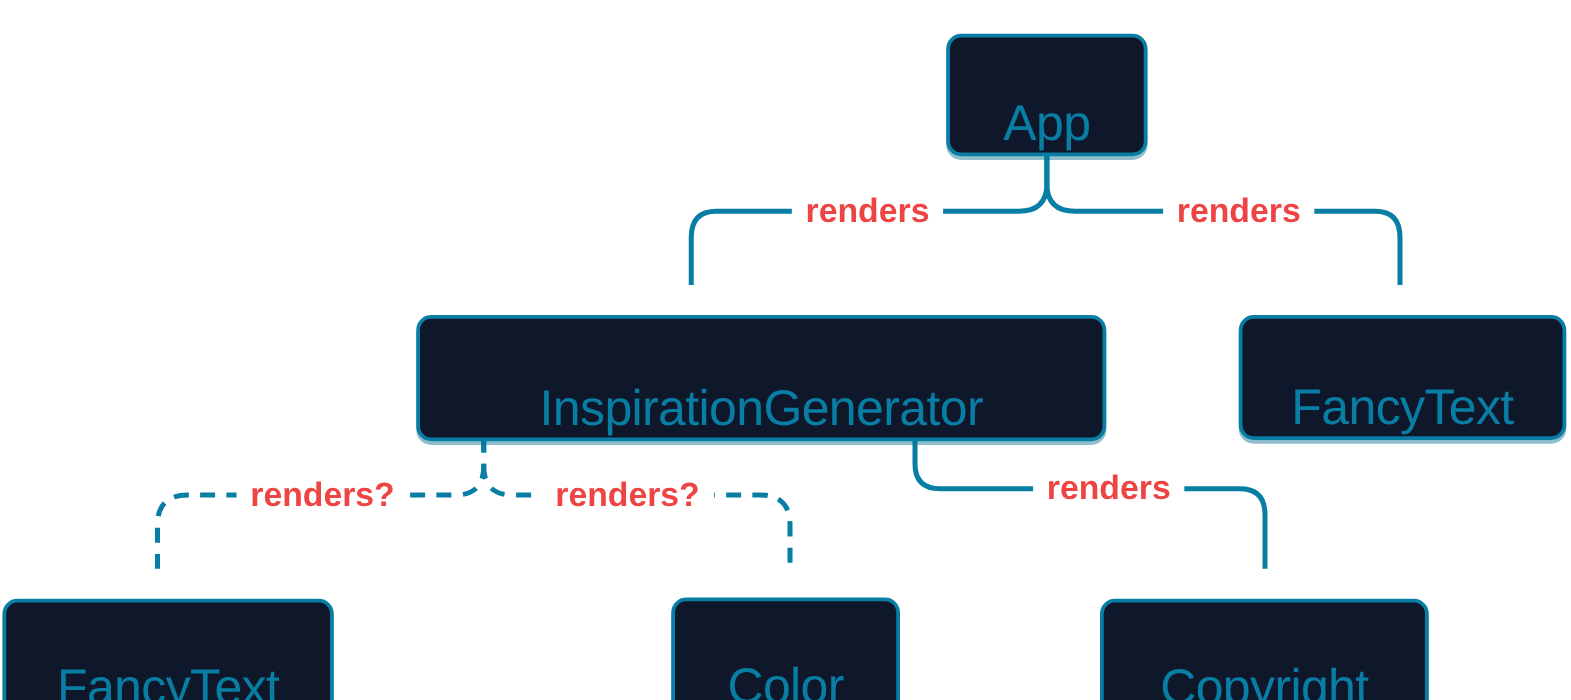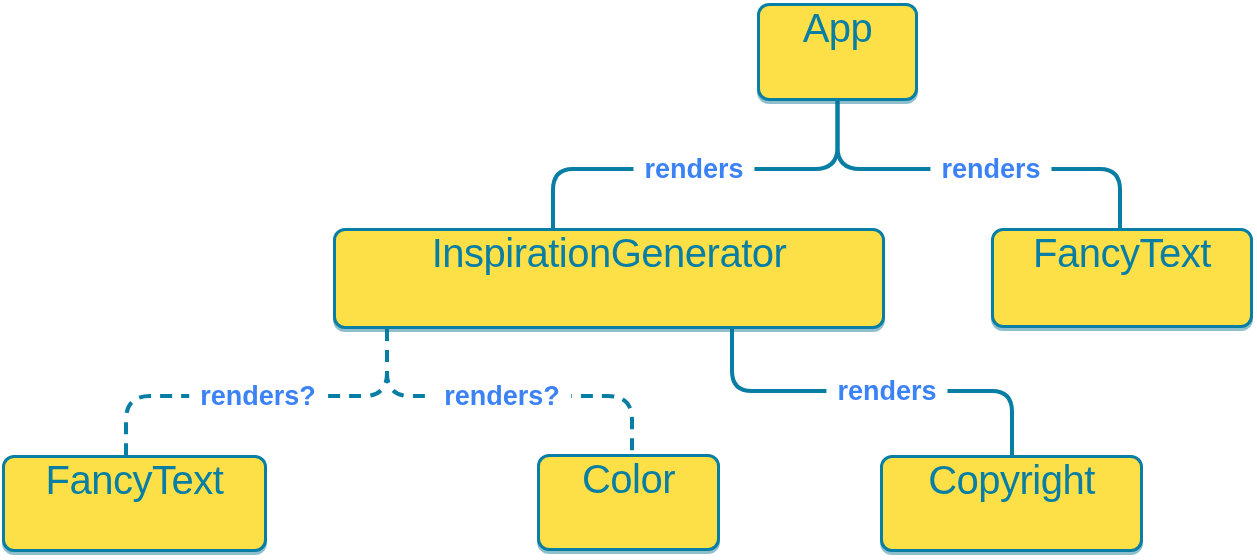--- a/index.html
+++ b/index.html
@@ -26,39 +26,40 @@
     stroke: #087ea4;
     stroke-width: 4;
     stroke-linejoin: round;
   }
   .edge.dashed {
     stroke-dasharray: 12 9;
   }
   .node {
     position: absolute;
     box-sizing: border-box;
-    background: #fde047;
+    background: #0f172a;
     border: 3px solid #087ea4;
     border-radius: 12px;
     box-shadow: 0 3px 0 rgba(7, 110, 145, 0.45);
     display: flex;
-    align-items: flex-start;
+    align-items: flex-end;
     justify-content: center;
     color: #087ea4;
     font-size: 40px;
     font-weight: 500;
     letter-spacing: -0.5px;
     white-space: nowrap;
+    margin-top: 24px;
   }
   .edge-label {
     position: absolute;
     transform: translate(-50%, -50%);
     background: #ffffff;
     padding: 2px 11px;
-    color: #3b82f6;
+    color: #ef4444;
     font-size: 27px;
     font-weight: 600;
     line-height: 1;
     white-space: nowrap;
   }
   
   .node-app               { left: 757px; top: 3px;   width: 161px; height: 98px;  }
   .node-inspiration       { left: 333px; top: 228px; width: 552px; height: 101px; }
   .node-fancy-text-top    { left: 991px; top: 228px; width: 262px; height: 100px; }
   .node-fancy-text-bottom { left: 2px;   top: 455px; width: 265px; height: 97px;  }

